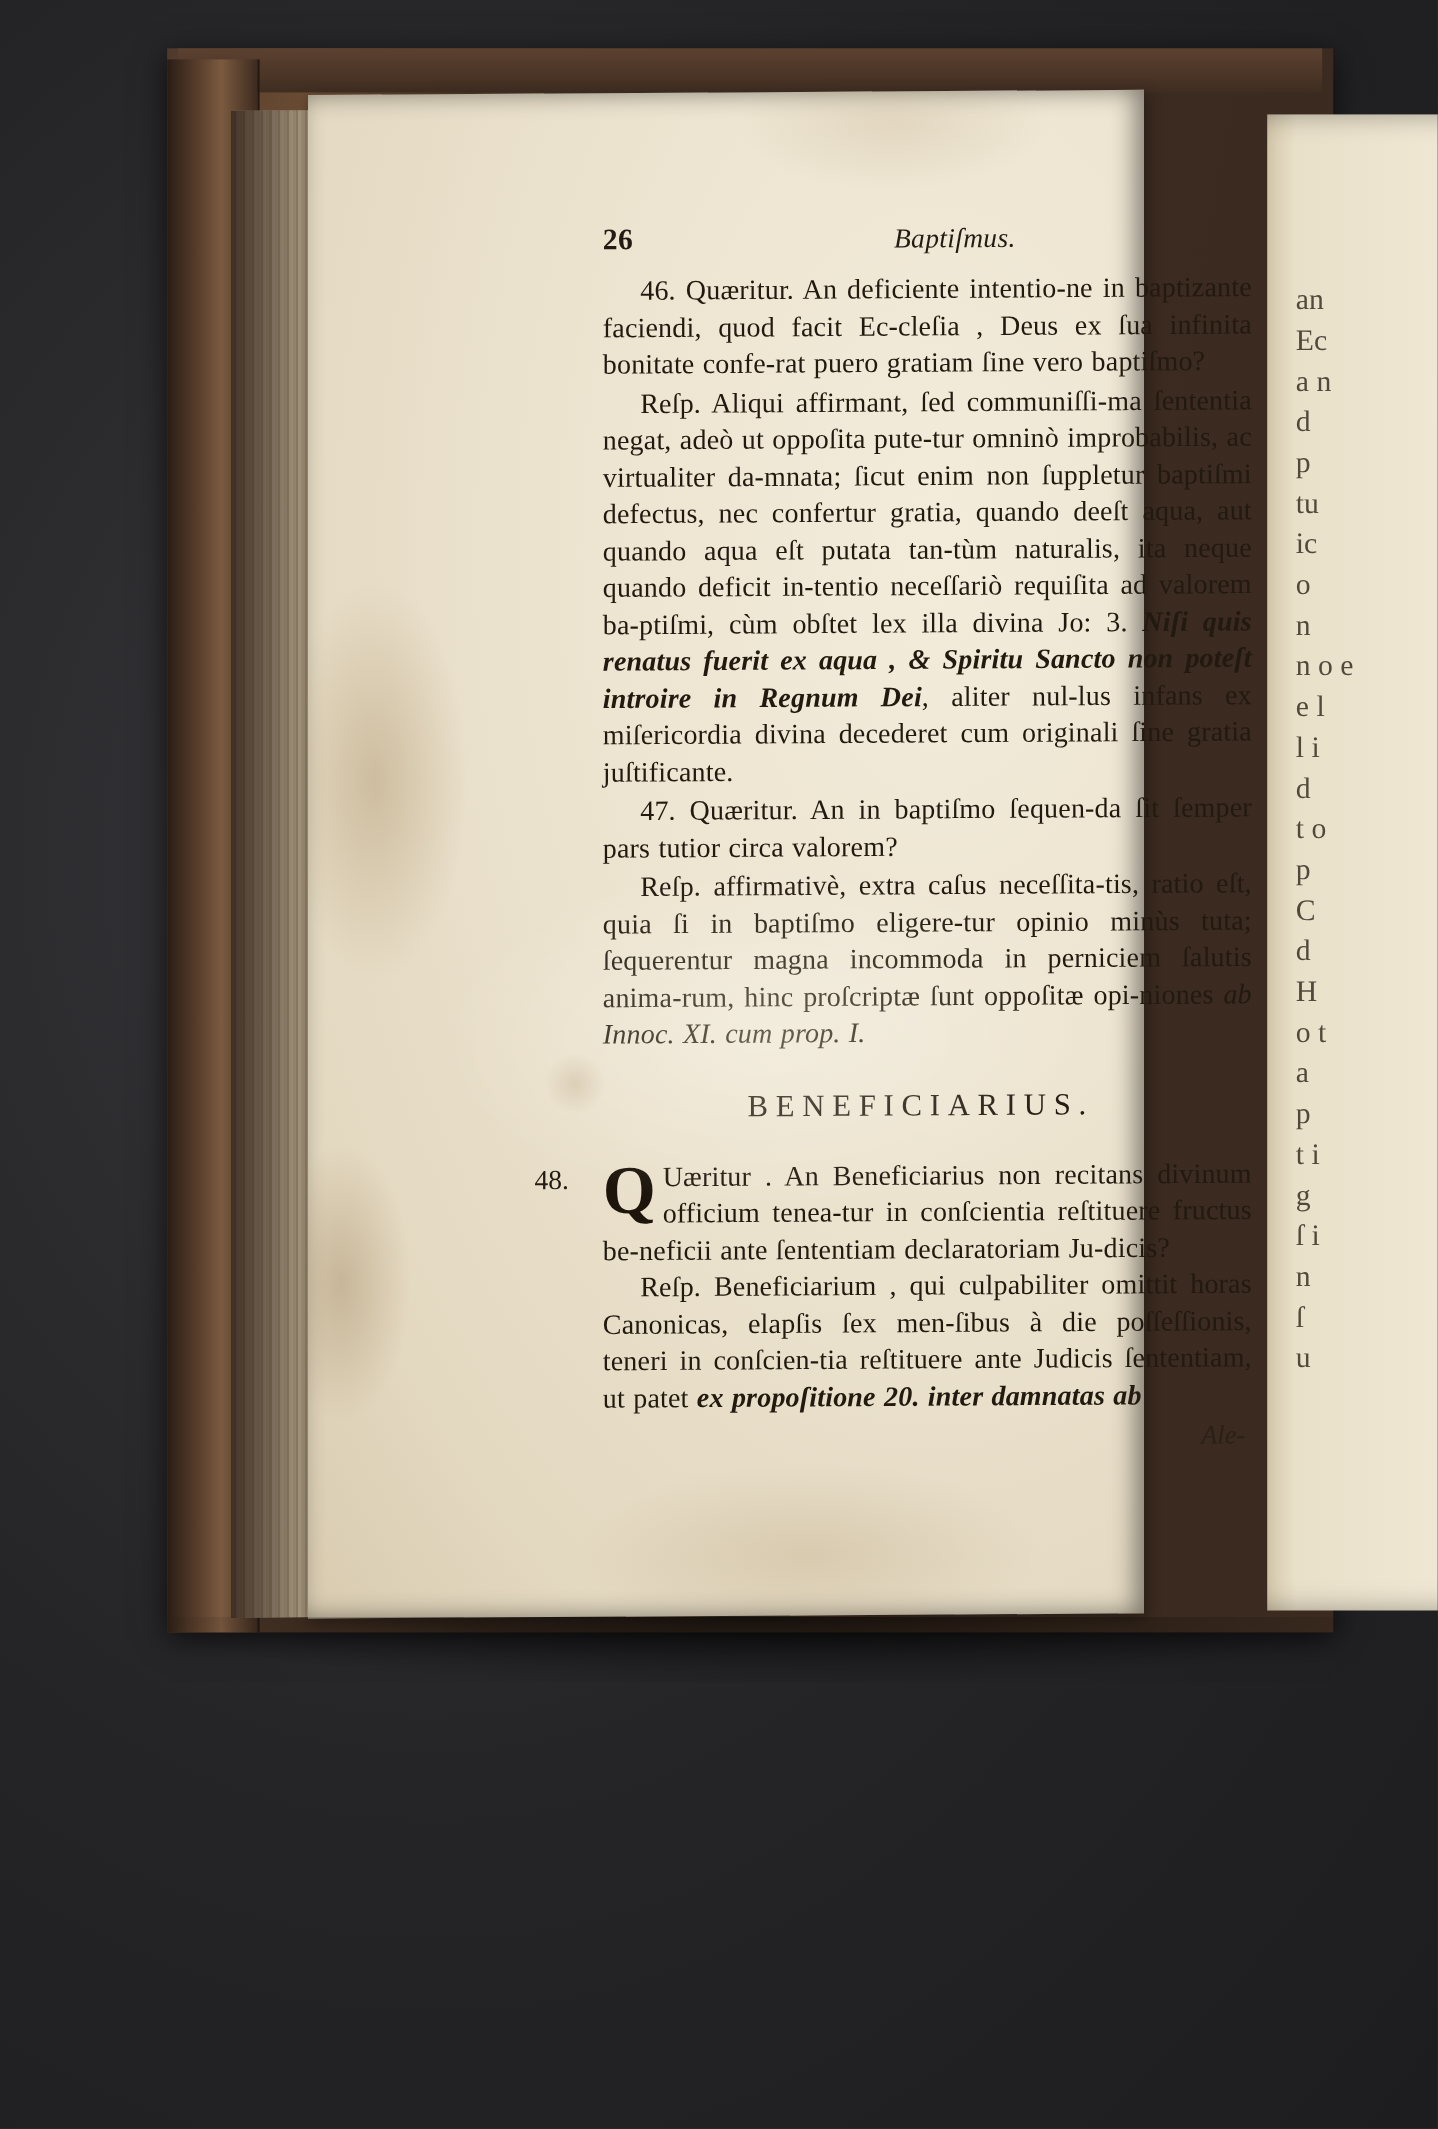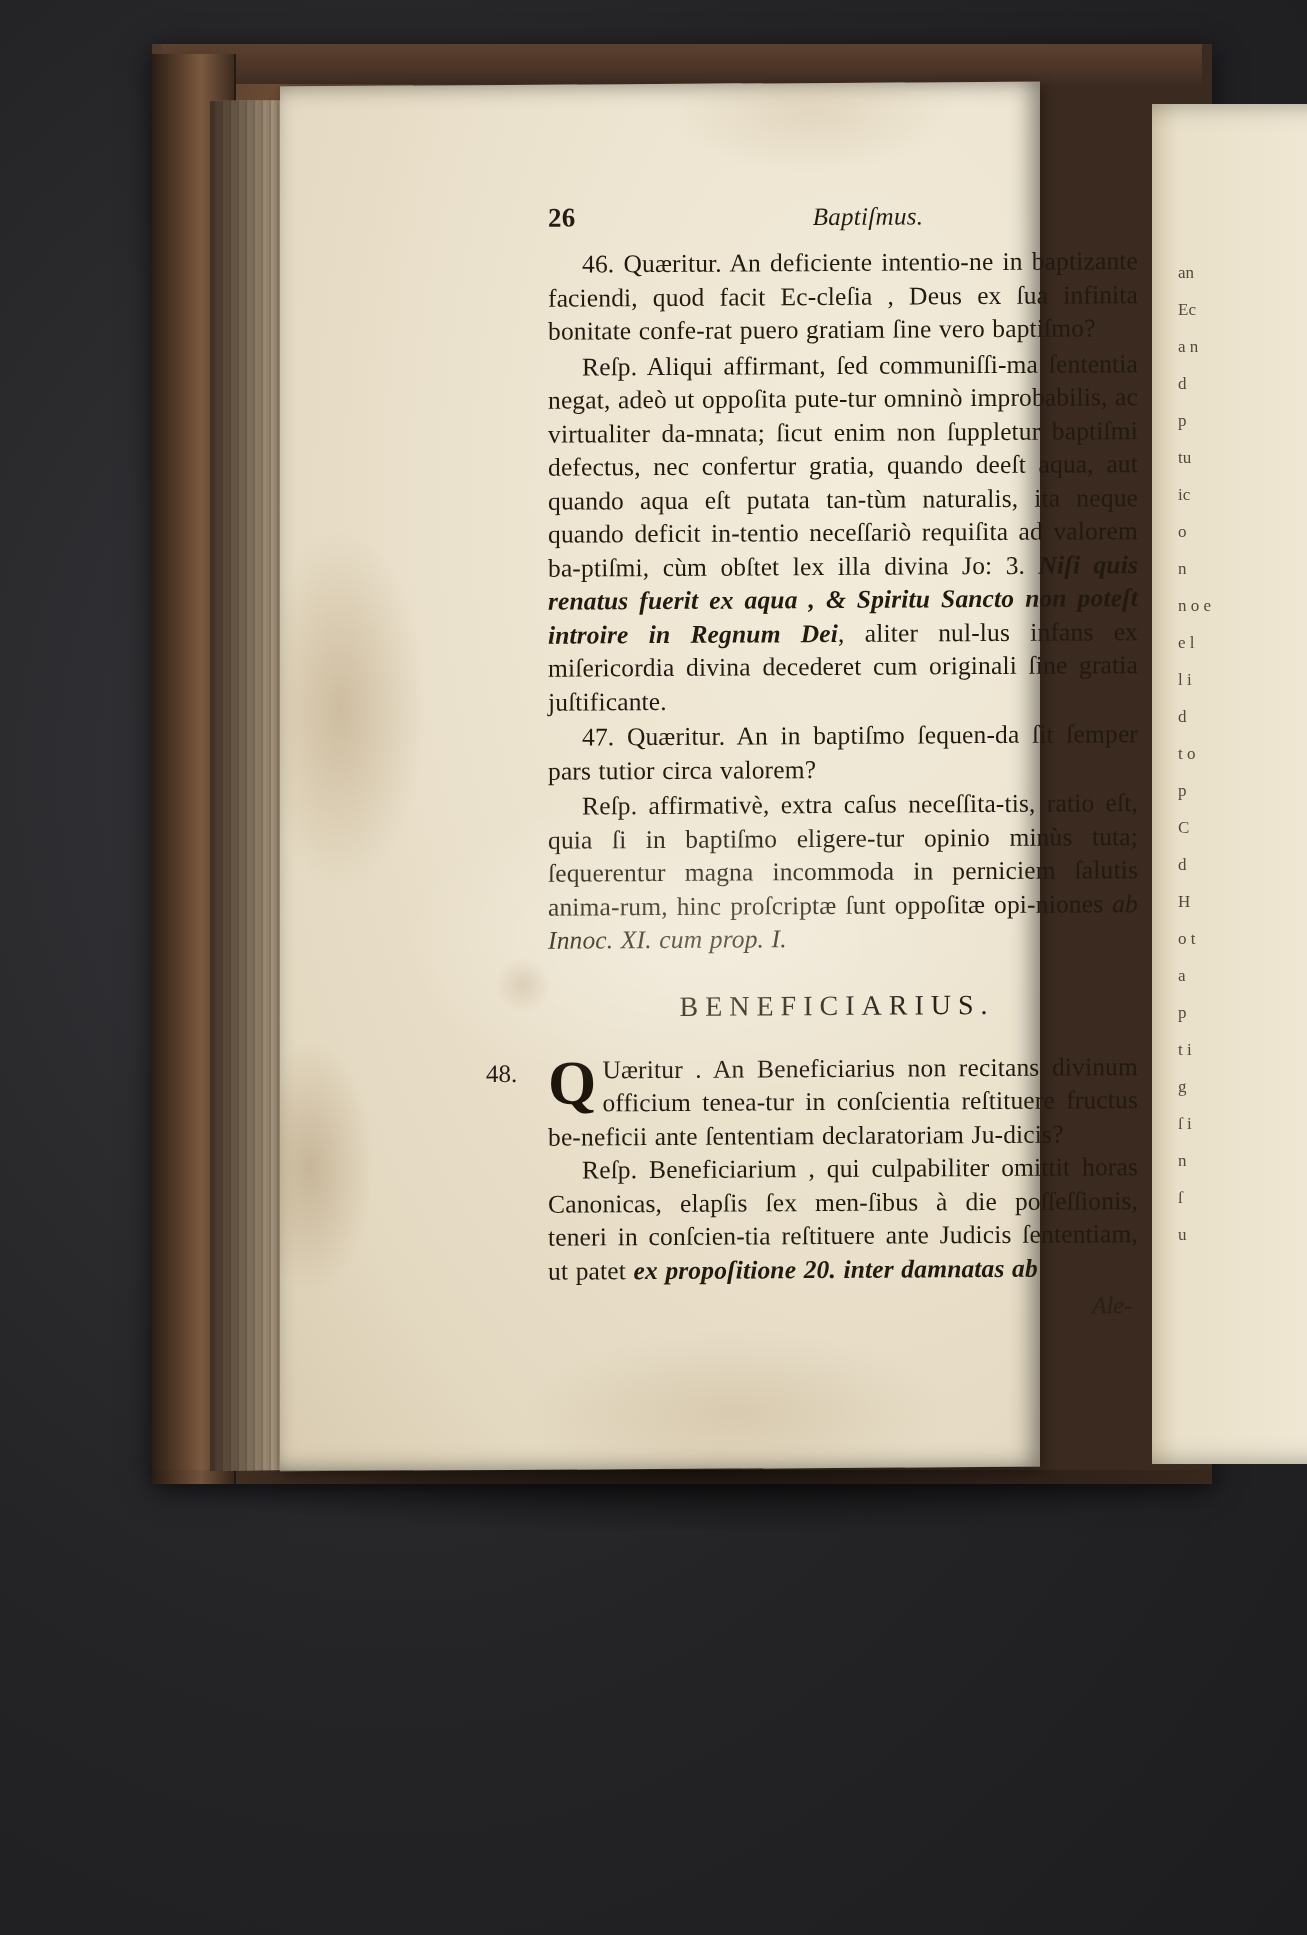--- a/index.html
+++ b/index.html
@@ -124,21 +124,21 @@
       linear-gradient(90deg, #d6c9ad 0%, #e9e0c9 10%, #efe7d3 60%, #e5dbc3 100%);
     box-shadow: -14px 0 24px rgba(0,0,0,0.35) inset;
     overflow: hidden;
   }
   
   #right-col {
     position: absolute;
     left: 26px;
     top: 150px;
     width: 54px;
-    font-size: 17px;
+    font-size: 27px;
     line-height: 37px;
     color: #31271c;
     font-family: "Liberation Serif", serif;
     opacity: 0.82;
     white-space: pre;
   }
 
   
   #text-area {
     position: absolute;

